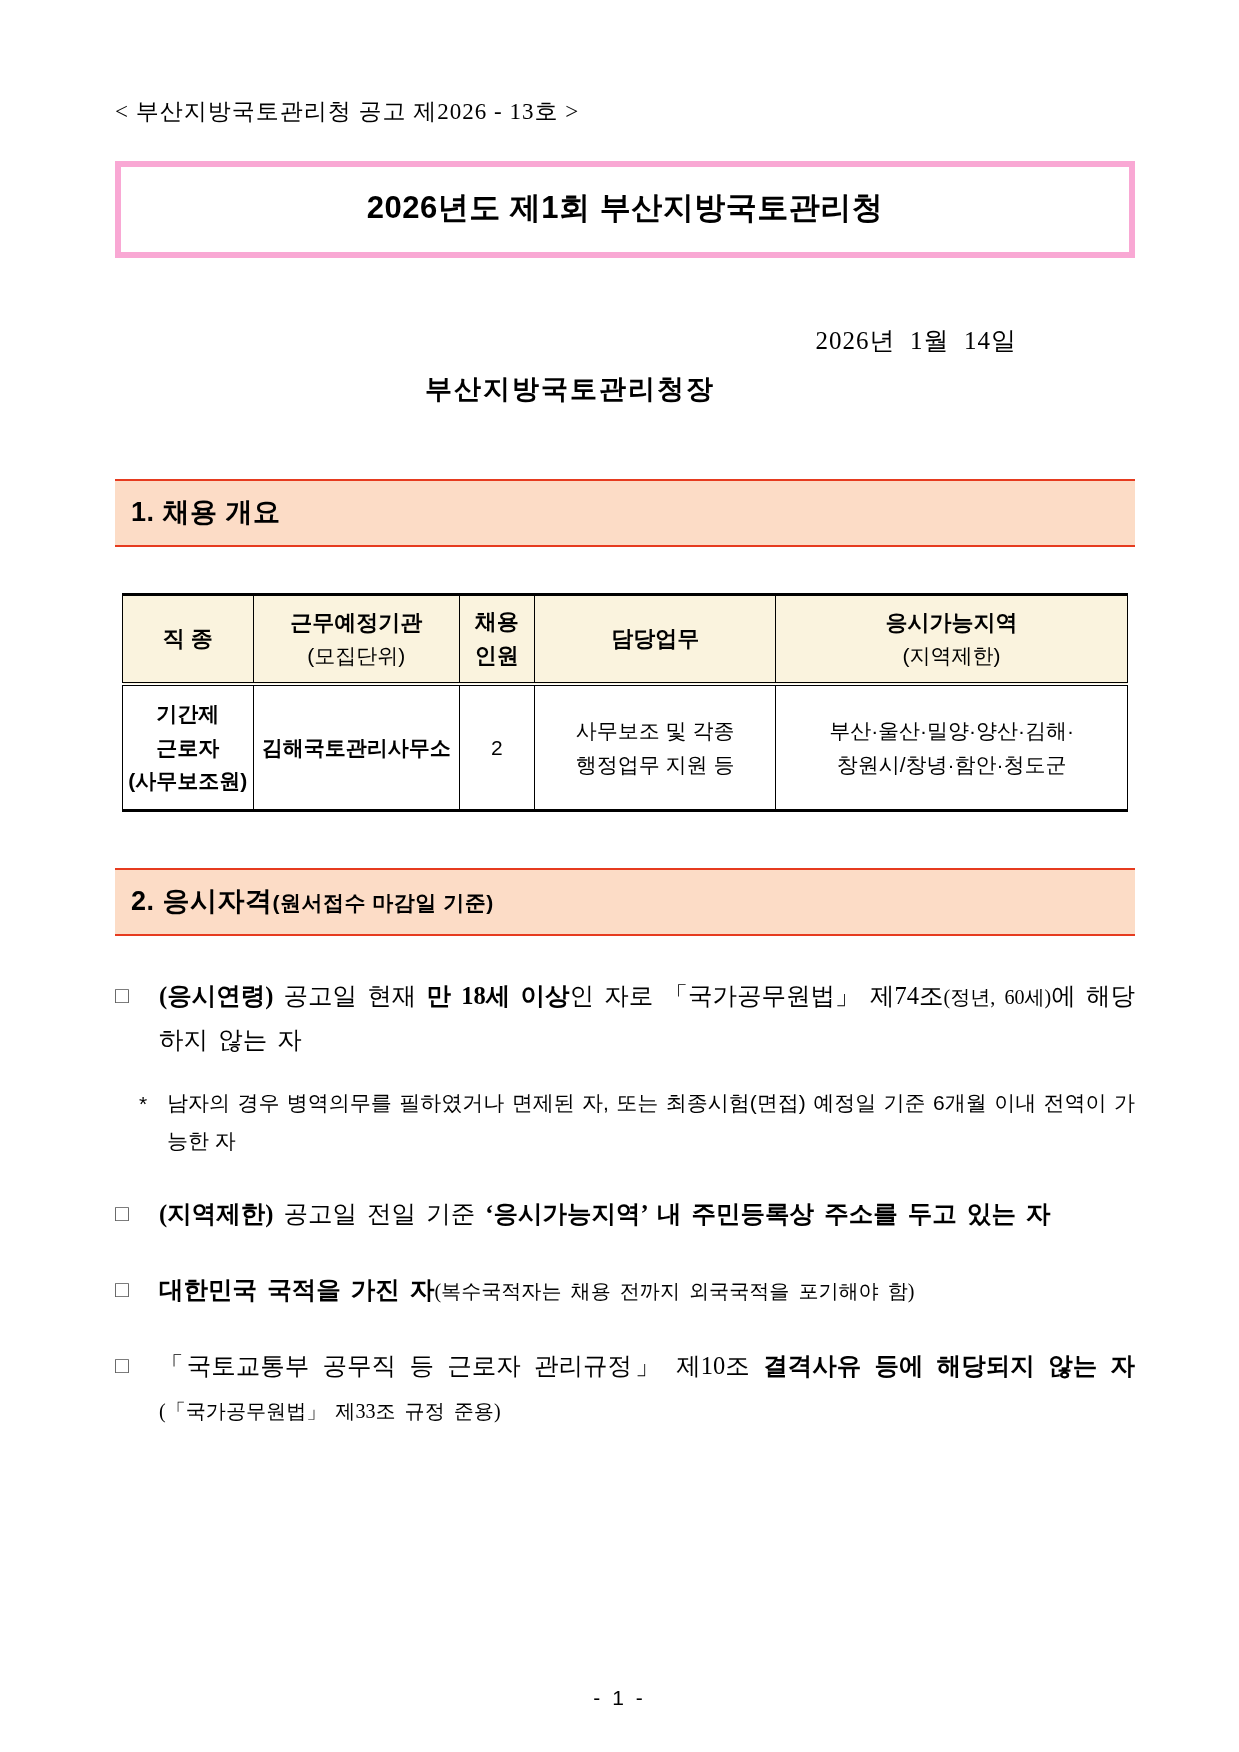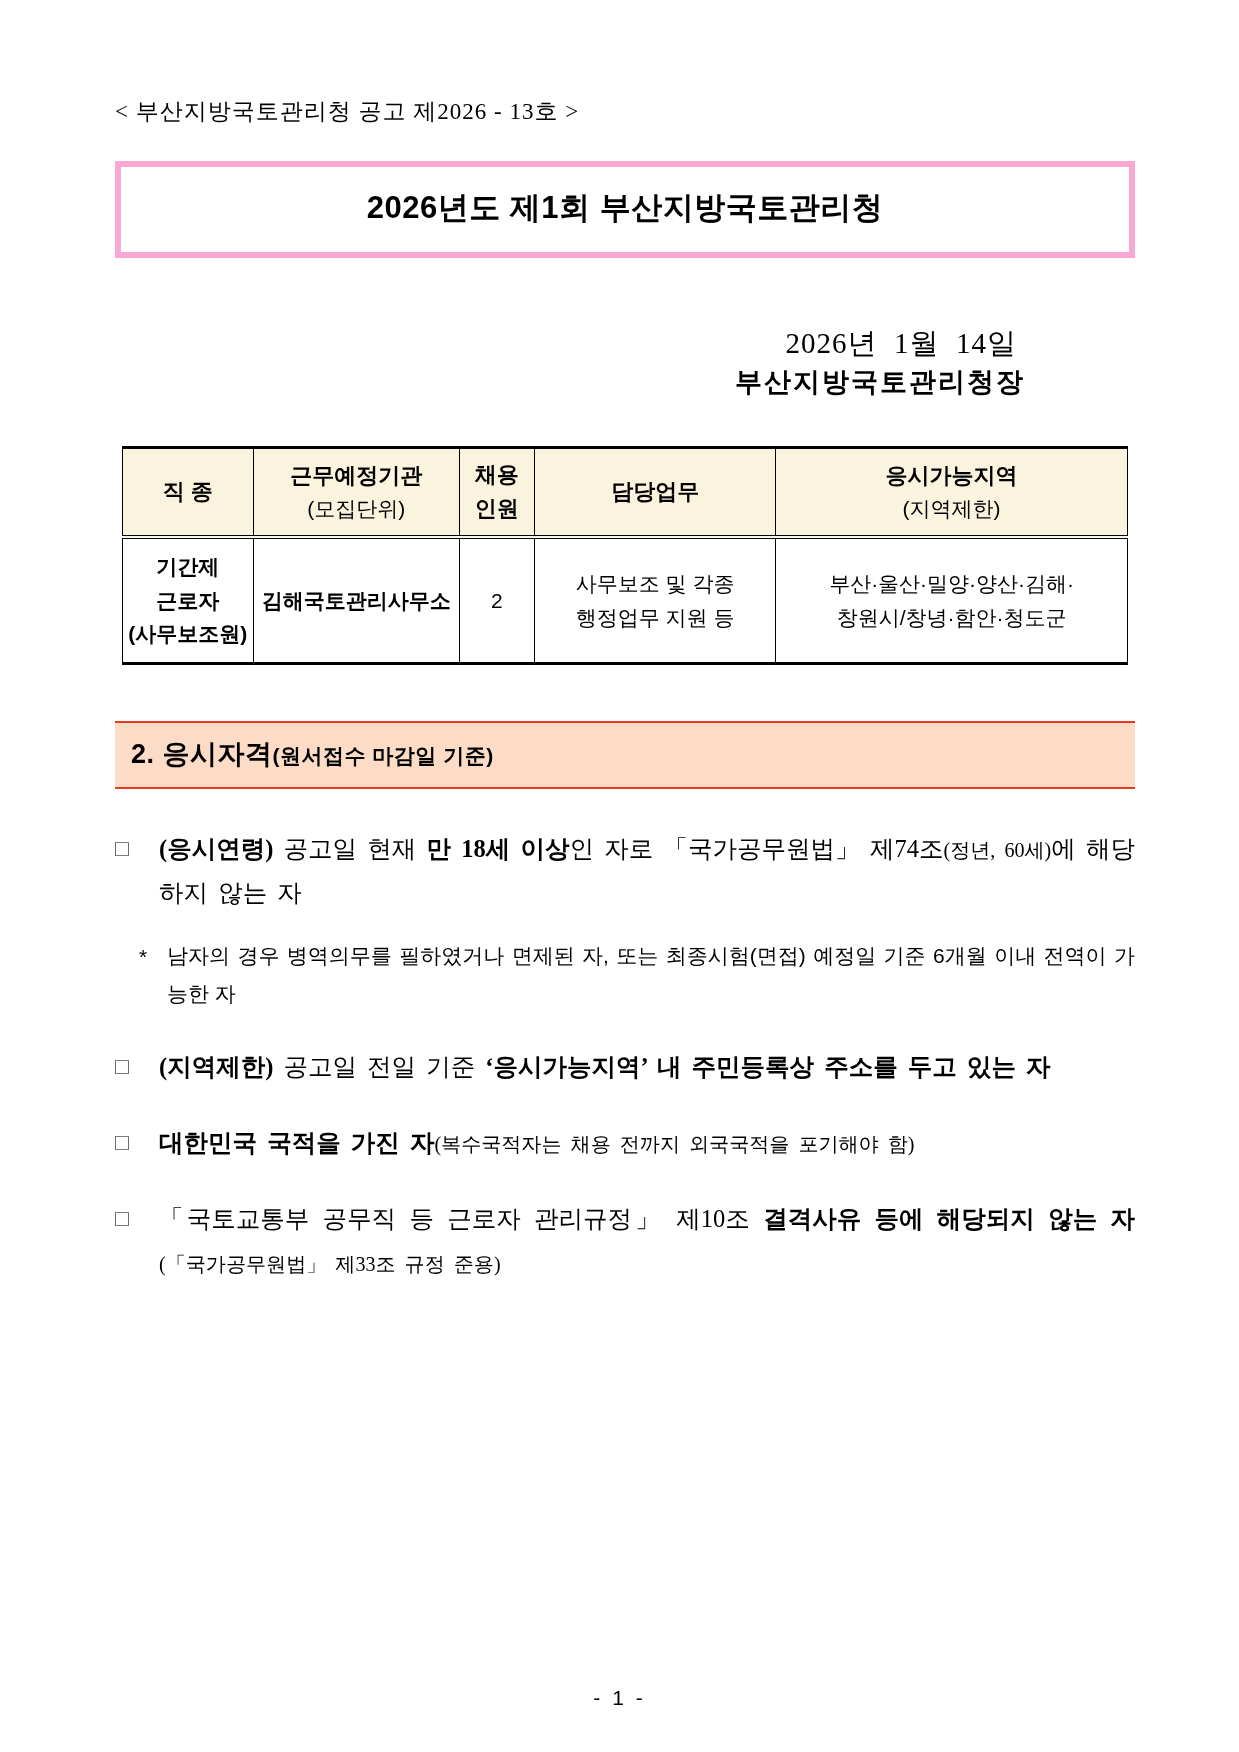--- a/index.html
+++ b/index.html
@@ -33,26 +33,27 @@
     line-height: 1.85;
     text-align: justify;
     text-indent: 30px;
     word-spacing: 6px;
   }
 
   .date-line {
     margin-top: 66px;
     text-align: right;
     padding-right: 118px;
-    font-size: 29px;
+    font-size: 25px;
     letter-spacing: 1px;
     white-space: pre;
   }
   .signature {
-    text-align: right;
+    margin-top: 14px;
+    text-align: center;
     padding-right: 110px;
     font-size: 27px;
     font-weight: 700;
     letter-spacing: 2px;
   }
 
   .band {
     margin-top: 72px;
     background: var(--band-bg, #fcdcc6);
     border-top: 2px solid var(--band-border, #e63b1f);
@@ -147,20 +148,23 @@
   <div class="notice-no">&lt; 부산지방국토관리청 공고 제2026 - 13호 &gt;</div>
 
   <div class="title-box">
     <div>2026년도 제1회 부산지방국토관리청</div>
   </div>
 
 
   <div class="date-line">2026년  1월  14일</div>
   <div class="signature">부산지방국토관리청장</div>
 
+  <div class="band">
+    <span>1. 채용 개요</span>
+  </div>
 
   <table class="hire-table">
     <colgroup>
       <col style="width:13%">
         <col style="width:20.5%">
         <col style="width:7.5%">
         <col style="width:24%">
         <col style="width:35%">
     </colgroup>
     <thead>

